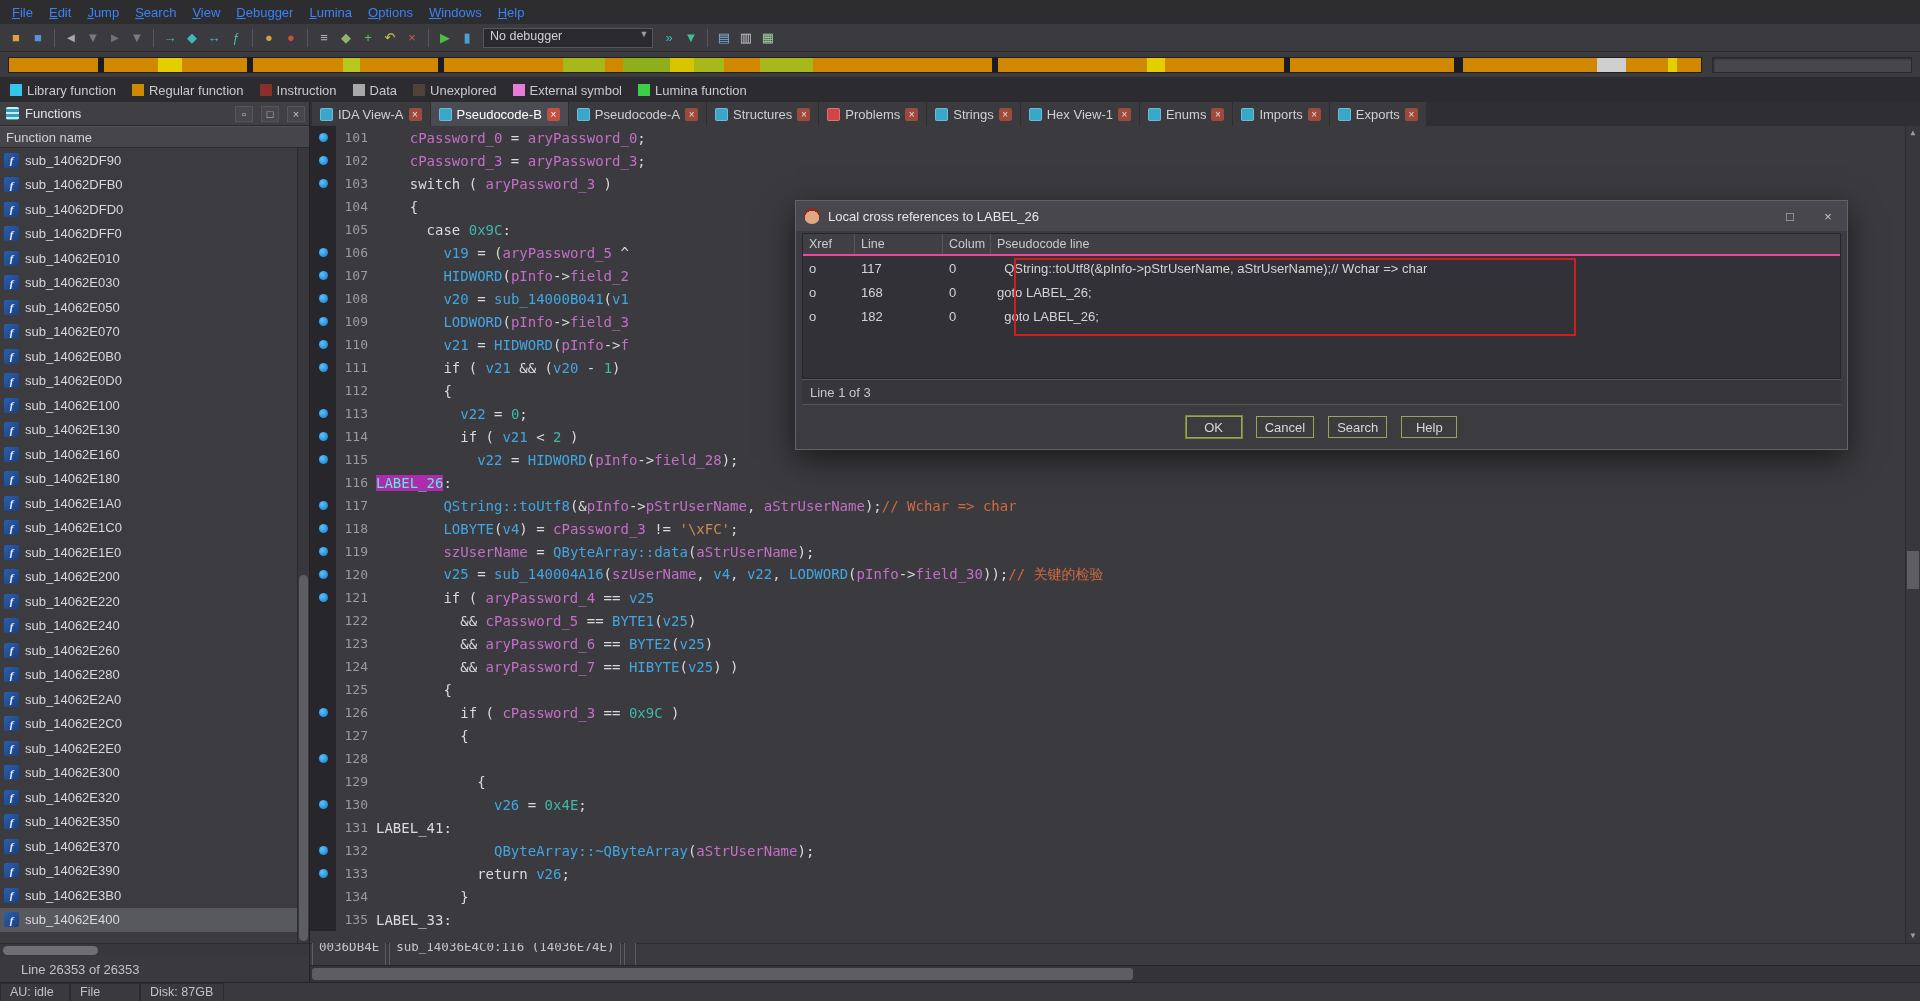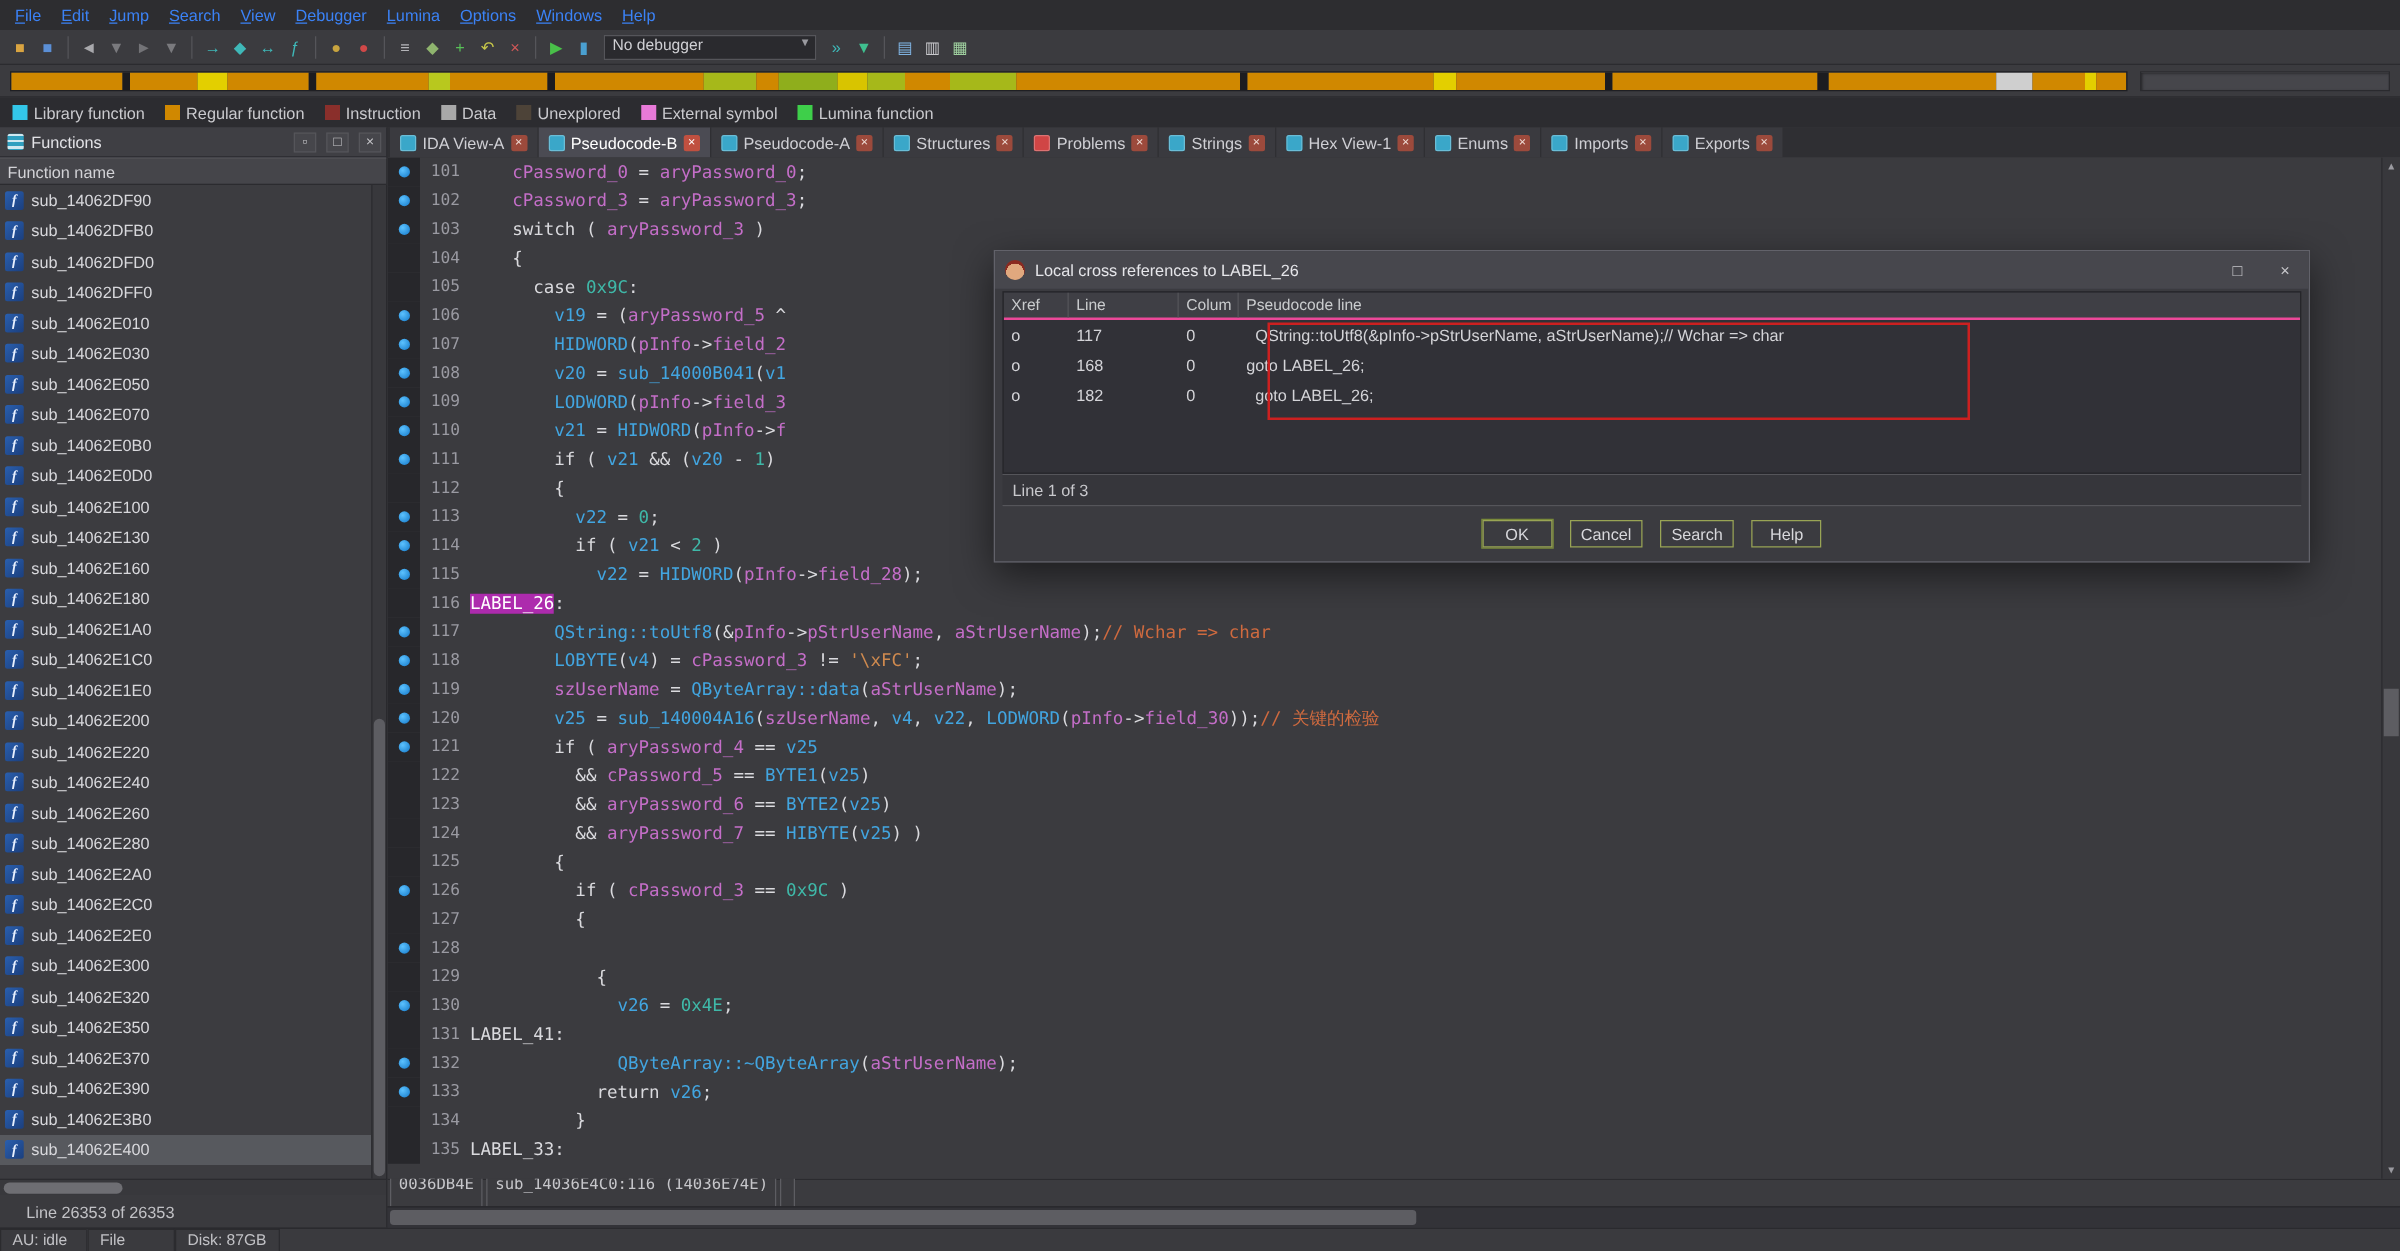--- a/index.html
+++ b/index.html
@@ -61,21 +61,21 @@
   .tab.active .tab-close { background:#c05040; color:#fff; }
 
   .code-wrap { flex:1; position:relative; background:#3b3b3f; min-height:0; overflow:hidden; font-family:"DejaVu Sans Mono",monospace; }
   .code-line { height:23px; display:flex; align-items:center; }
   .dotcell { width:26px; align-self:stretch; background:#27272b; display:flex; align-items:center; justify-content:center; flex:0 0 auto; }
   .bp-dot { width:9px; height:9px; border-radius:50%; background:radial-gradient(circle at 35% 35%, #5cc2ff, #1277c8); }
   .numcell { width:40px; flex:0 0 auto; text-align:right; padding-right:8px; color:#9a9aa2; font-size:13px; }
   .codecell { white-space:pre; font-size:14px; }
   .tok-p { color:#dadade; } .tok-v { color:#42a5e0; } .tok-m { color:#c46ec8; }
   .tok-n { color:#3fb8a8; } .tok-c { color:#cf6a3f; } .tok-s { color:#cf8a4f; }
-  .tok-lbl { color:#dadade; } .tok-lblhl { background:#ad2bad; color:#ffffff; }
+  .tok-lbl { color:#dadade; } .tok-lblhl { background:#ad2bad; color:#5eead4; }
 
   .code-vscroll { position:absolute; top:0; right:0; bottom:0; width:15px; background:#38383c; border-left:1px solid #2b2b2f; }
   .cv-arrow { position:absolute; left:0; right:0; height:14px; color:#9a9aa0; font-size:8px; text-align:center; line-height:14px; }
   .cv-arrow.up { top:0; } .cv-arrow.down { bottom:0; }
   .code-vscroll-thumb { position:absolute; left:1px; right:1px; top:52%; height:38px; background:#5d5d62; }
 
   .code-status { height:22px; background:#3b3b3f; display:flex; align-items:center; gap:3px; padding-left:2px; border-top:1px solid #2b2b2f; flex:0 0 auto; }
   .status-box { border:1px solid #5d5d62; padding:0 6px; height:34px; line-height:16px; font-family:"DejaVu Sans Mono",monospace; font-size:12.5px; color:#c6c6ca; background:#3b3b3f; }
   .status-box.small { width:12px; padding:0; }
   .code-hscroll { height:17px; background:#333338; position:relative; border-top:1px solid #26262a; flex:0 0 auto; }

